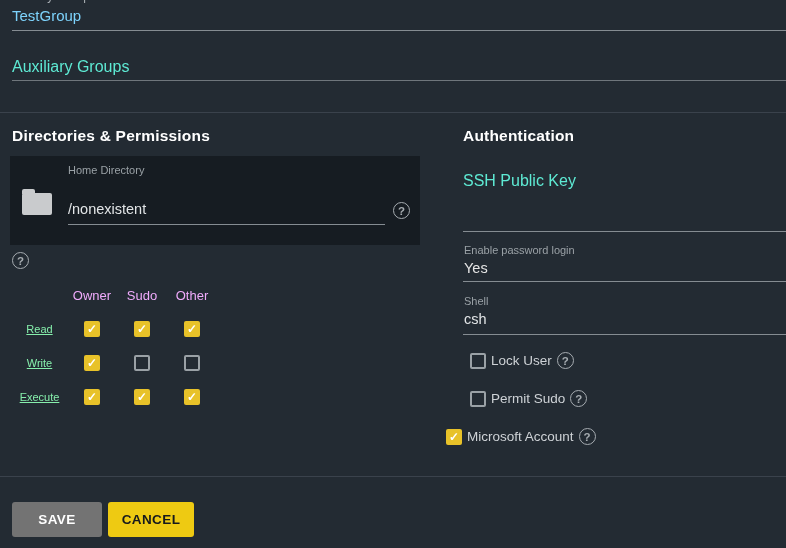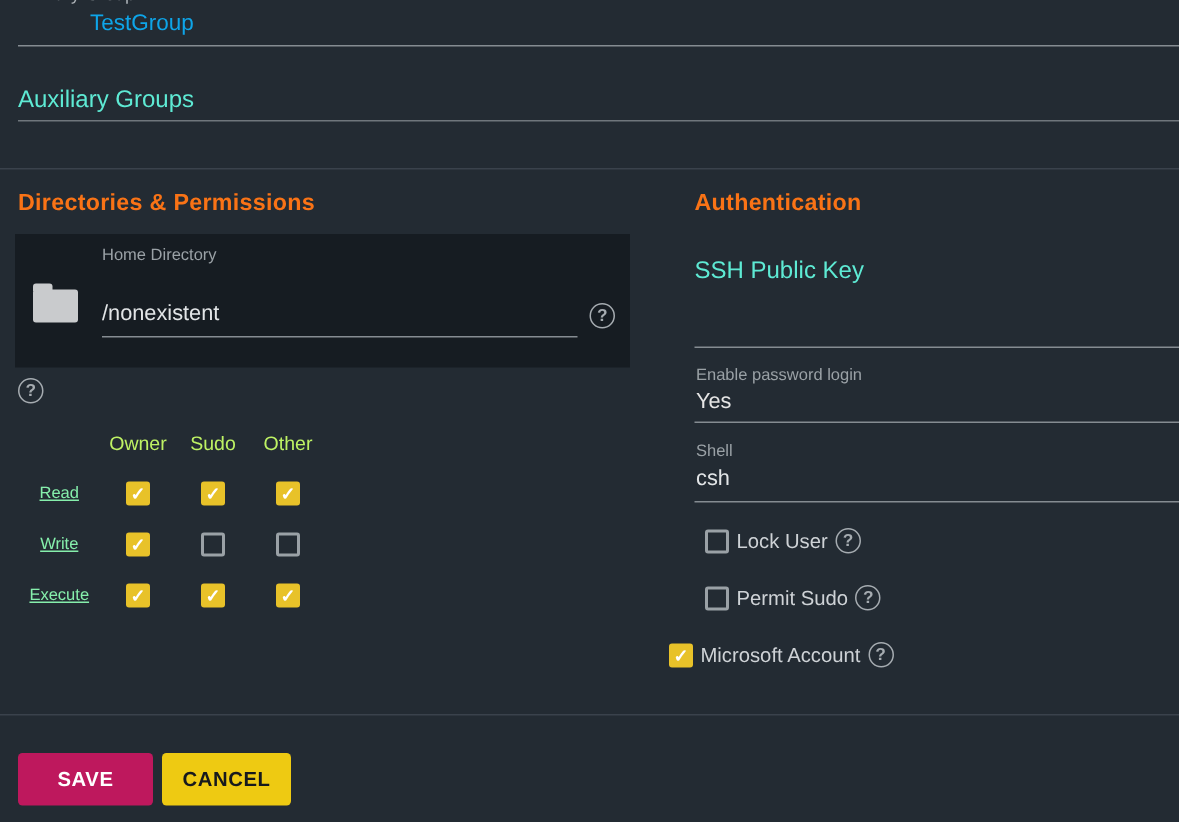--- a/index.html
+++ b/index.html
@@ -12,24 +12,24 @@
     -webkit-font-smoothing:antialiased;
   }
   .abs{position:absolute;}
   .hline{position:absolute;height:1px;}
   .field-line{background:#858c92;}
   .divider{background:#3a424c;}
 
   .clip-top{position:absolute;left:12px;top:0;height:3px;width:200px;overflow:hidden;}
   .clip-top span{display:block;margin-top:-10px;font-size:12px;line-height:13px;color:#aab0b5;}
 
-  .value-text{font-size:15px;color:#0ea5e9;margin-left:48px;}
+  .value-text{font-size:15px;color:#7dd3fc;}
   .label-md{font-size:16px;color:#5eead4;}
   .label-sm{font-size:11px;color:#9aa1a6;}
-  .section-heading{font-size:15.5px;font-weight:600;color:#f97316;letter-spacing:.2px;}
+  .section-heading{font-size:15.5px;font-weight:600;color:#ffffff;letter-spacing:.2px;}
 
   .panel{
     position:absolute;left:10px;top:156px;width:410px;height:89px;
     background:#161c22;
   }
 
   
   .folder{position:absolute;left:22px;top:193px;width:30px;height:22px;background:#c9cbcd;border-radius:2px;}
   .folder::before{content:"";position:absolute;left:0;top:-4px;width:13px;height:5px;background:#c9cbcd;border-radius:2px 2px 0 0;}
 
@@ -57,34 +57,34 @@
 
   
   .perm-grid{
     position:absolute;left:12px;top:287px;
     display:grid;
     grid-template-columns:55px 50px 50px 50px;
     grid-auto-rows:16px;
     row-gap:18px;
     align-items:center;
   }
-  .perm-grid .hdr{font-size:13px;color:#bef264;justify-self:center;}
+  .perm-grid .hdr{font-size:13px;color:#f0abfc;justify-self:center;}
   .perm-grid .rowlab{font-size:11px;color:#86efac;justify-self:center;text-decoration:underline;}
   .perm-grid .cb{justify-self:center;}
 
   .cb-row{position:absolute;display:flex;align-items:center;gap:2px;}
   .cb-row .cb-label{font-size:13.5px;color:#ced2d6;margin:0 3px 0 3px;}
 
   .btn{
     position:absolute;top:502px;height:35px;border:none;border-radius:3px;
     font-family:"Liberation Sans", sans-serif;
     font-size:13.5px;font-weight:600;letter-spacing:.4px;
     display:flex;align-items:center;justify-content:center;cursor:pointer;
   }
-  .btn-save{left:12px;width:90px;background:#be185d;color:#ffffff;}
+  .btn-save{left:12px;width:90px;background:#737373;color:#ffffff;}
   .btn-cancel{left:108px;width:86px;background:#eeca12;color:#16191d;}
 
   .ssh-area{position:absolute;left:463px;top:192px;width:323px;height:38px;}
 </style>
 </head>
 <body>
 
 <div class="clip-top">
   <span>Primary Group</span>
 </div>

